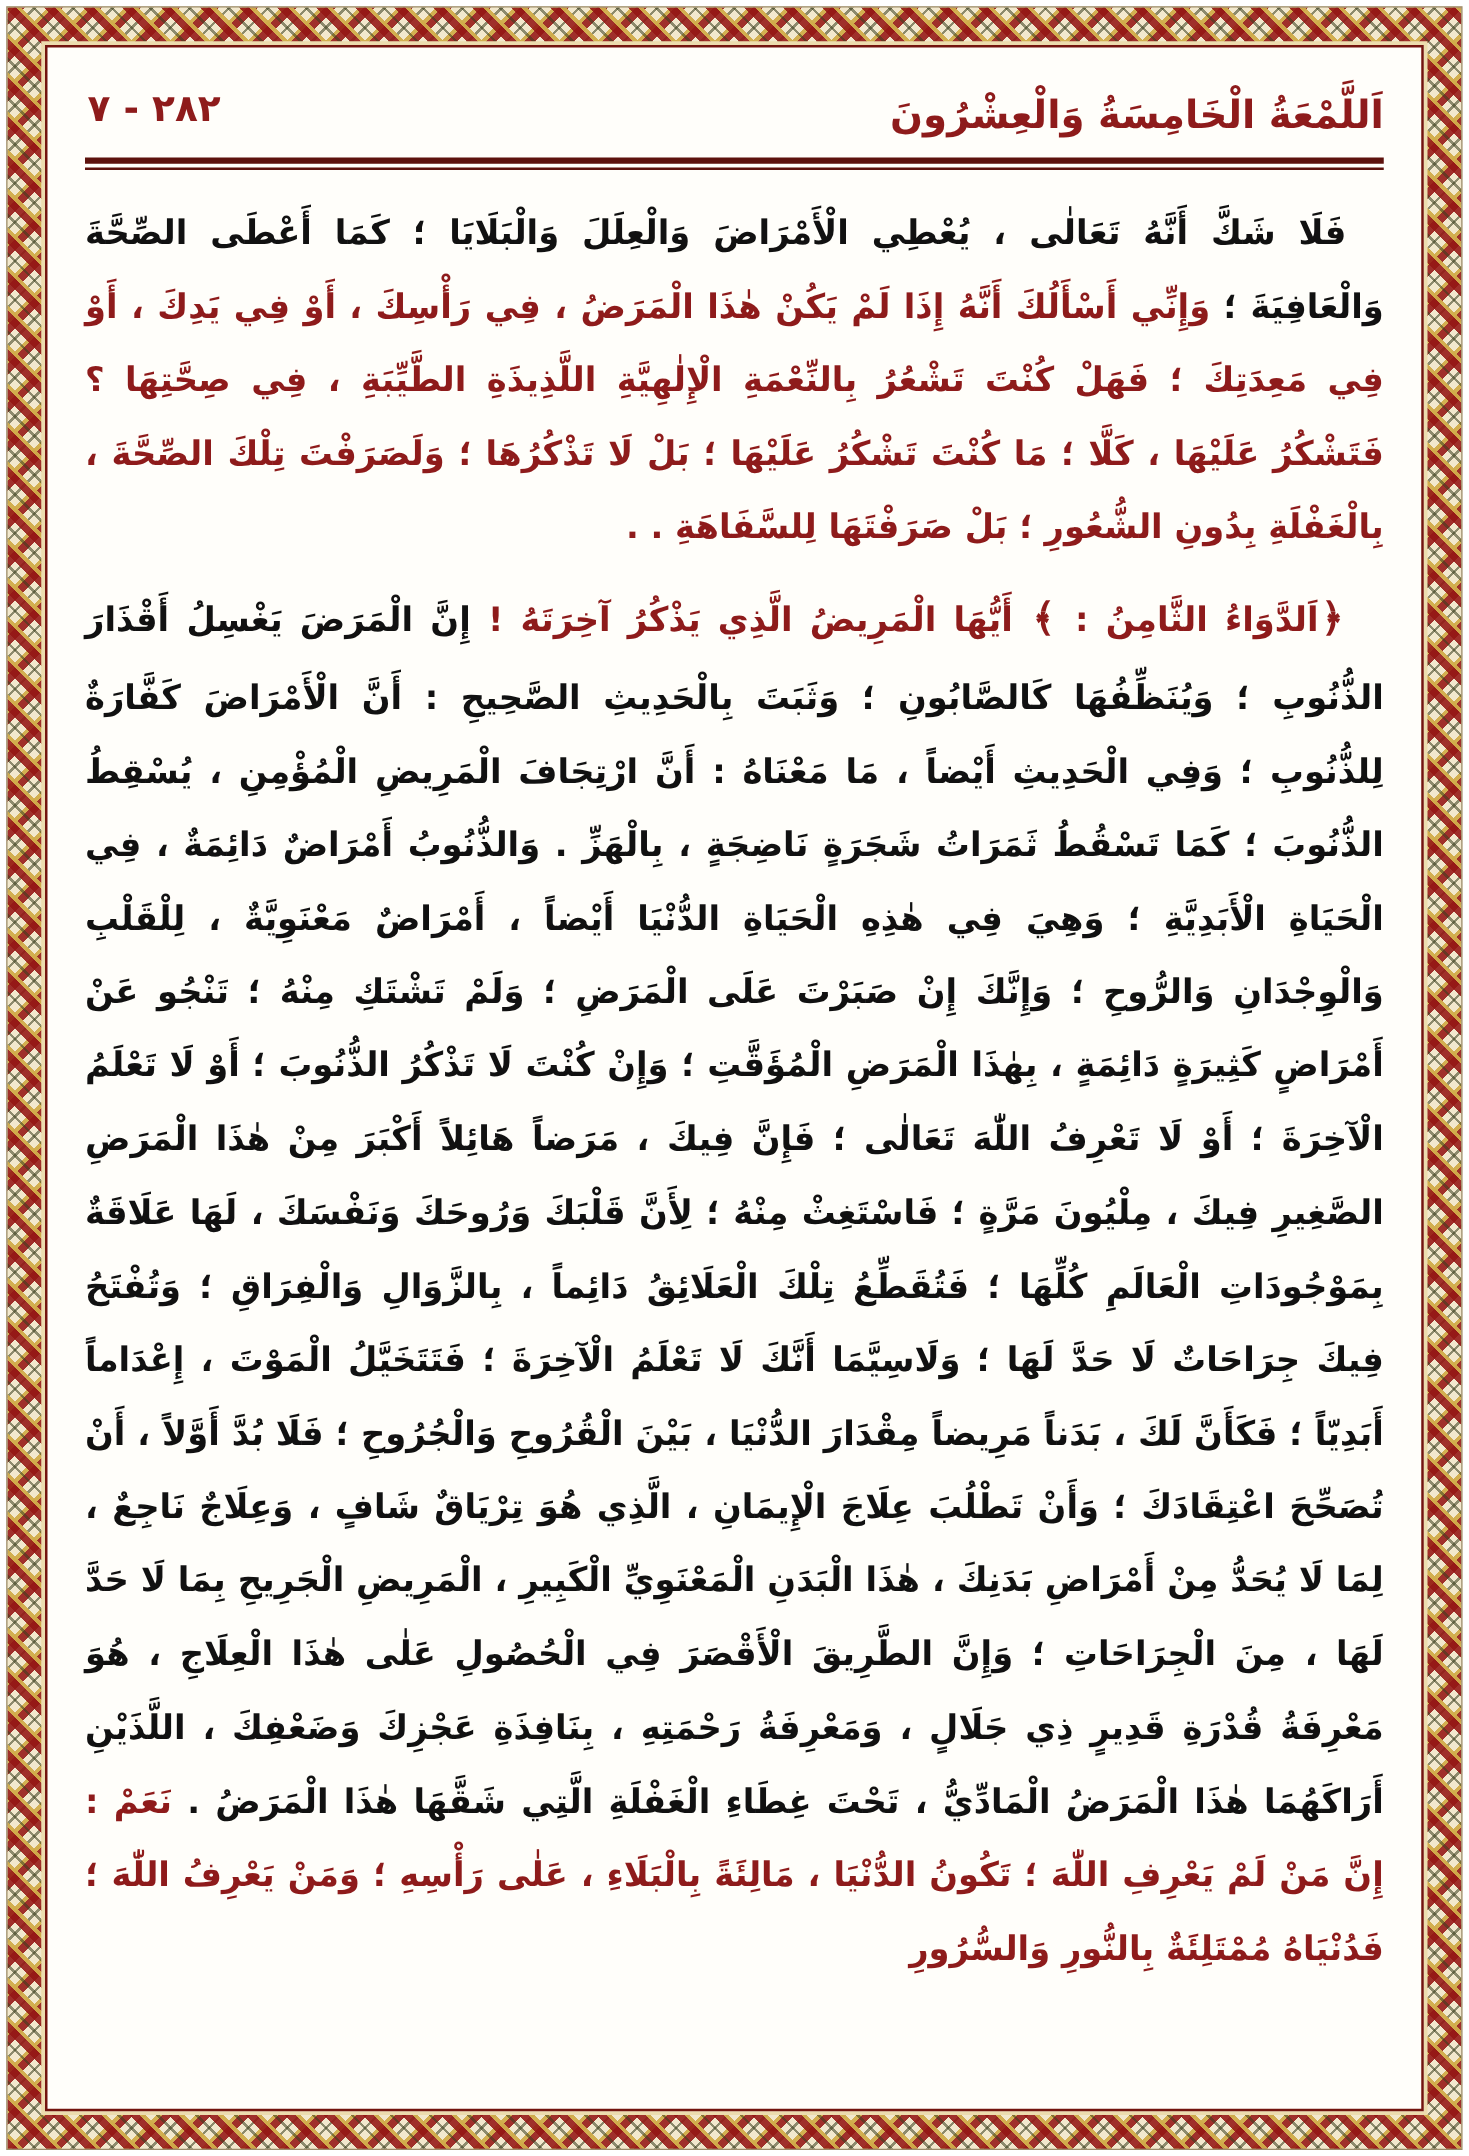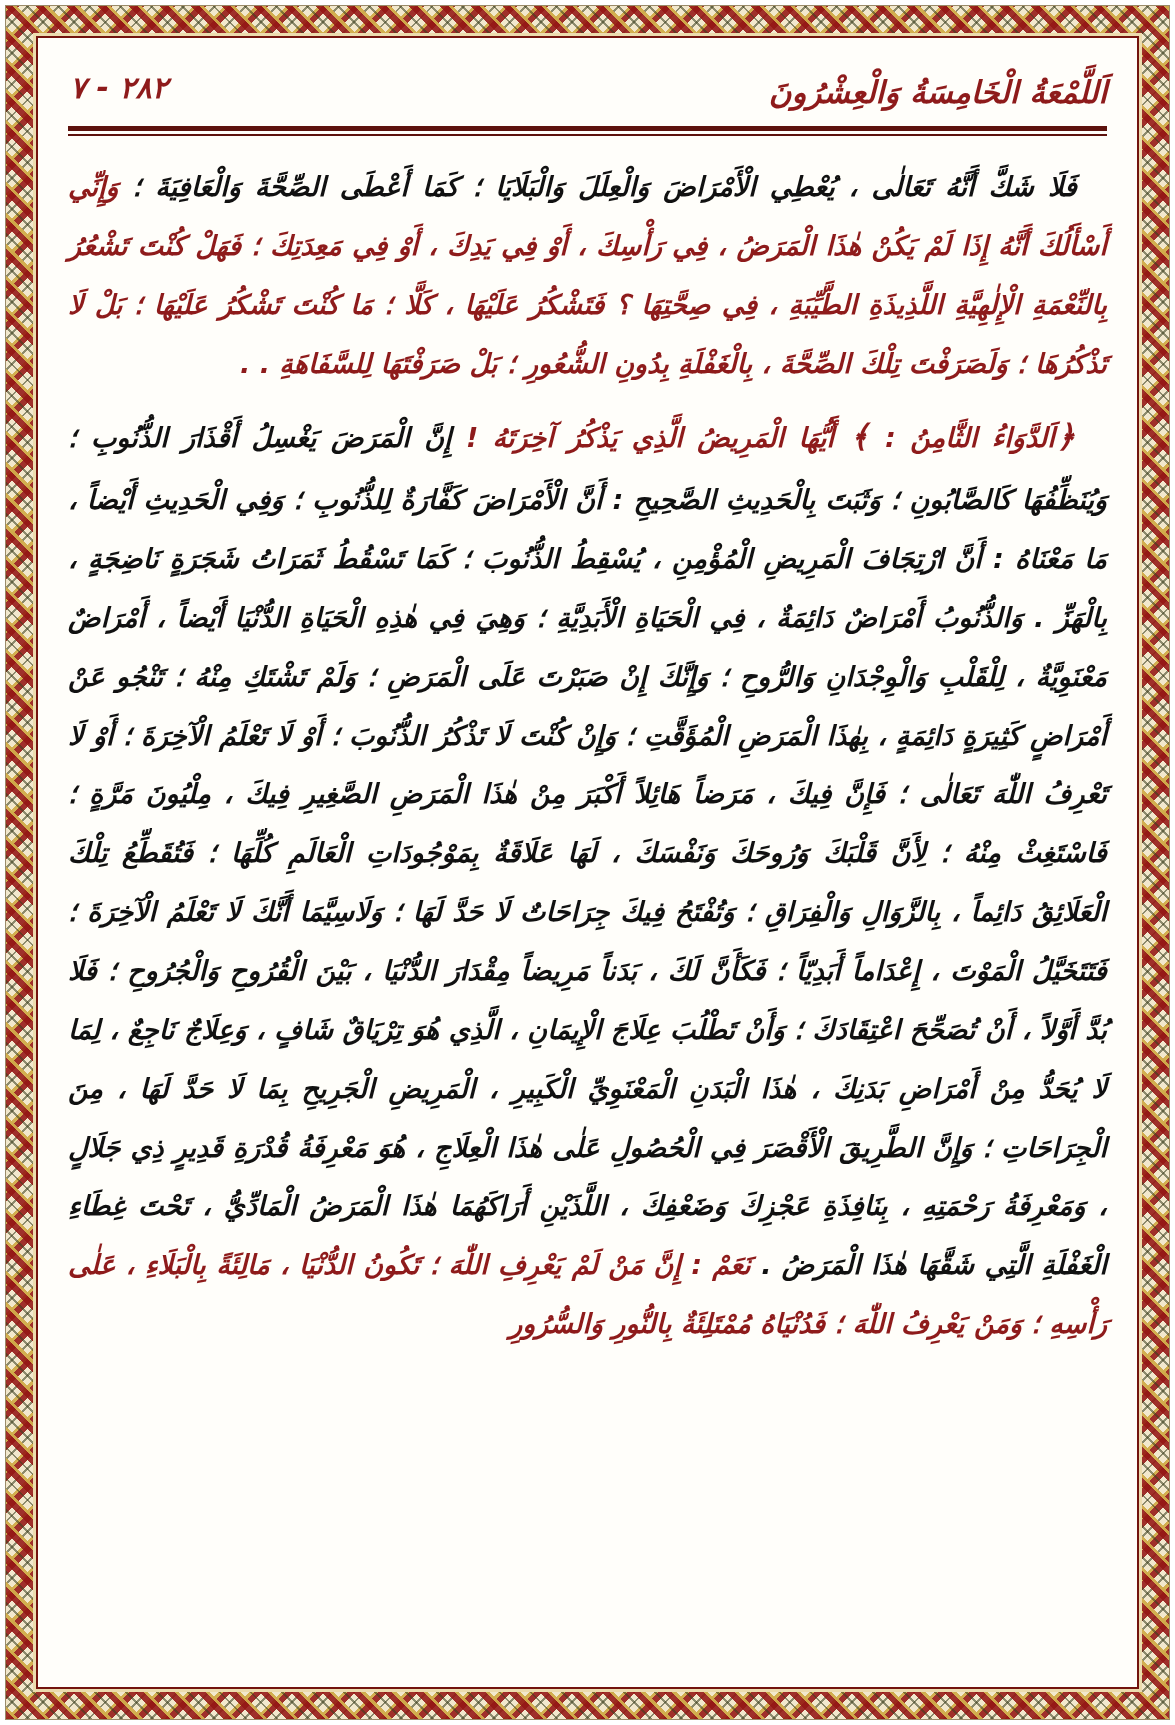--- a/index.html
+++ b/index.html
@@ -13,21 +13,20 @@
   .frame {
     position: absolute;
     top: 5px; left: 5px; right: 5px; bottom: 5px;
     box-sizing: border-box;
     padding: 30px;
     border: 1px solid #9a8b6a;
     background-color: #f2e8cd;
     background-image:
       repeating-linear-gradient(45deg,  rgba(148,22,20,0.88) 0 6px, rgba(209,172,74,0.95) 6px 9px, rgba(244,236,214,0.0) 9px 15px, rgba(58,62,30,0.55) 15px 17px, rgba(244,236,214,0.0) 17px 22px),
       repeating-linear-gradient(-45deg, rgba(148,22,20,0.88) 0 6px, rgba(209,172,74,0.95) 6px 9px, rgba(244,236,214,0.0) 9px 15px, rgba(58,62,30,0.55) 15px 17px, rgba(244,236,214,0.0) 17px 22px);
-    font-style: italic;
   }
   .page {
     width: 100%;
     height: 100%;
     box-sizing: border-box;
     background: #fffefa;
     border: 2px solid #73140e;
     box-shadow: 0 0 0 3px #ecdcae;
     padding: 28px 30px 8px 30px;
     position: relative;

